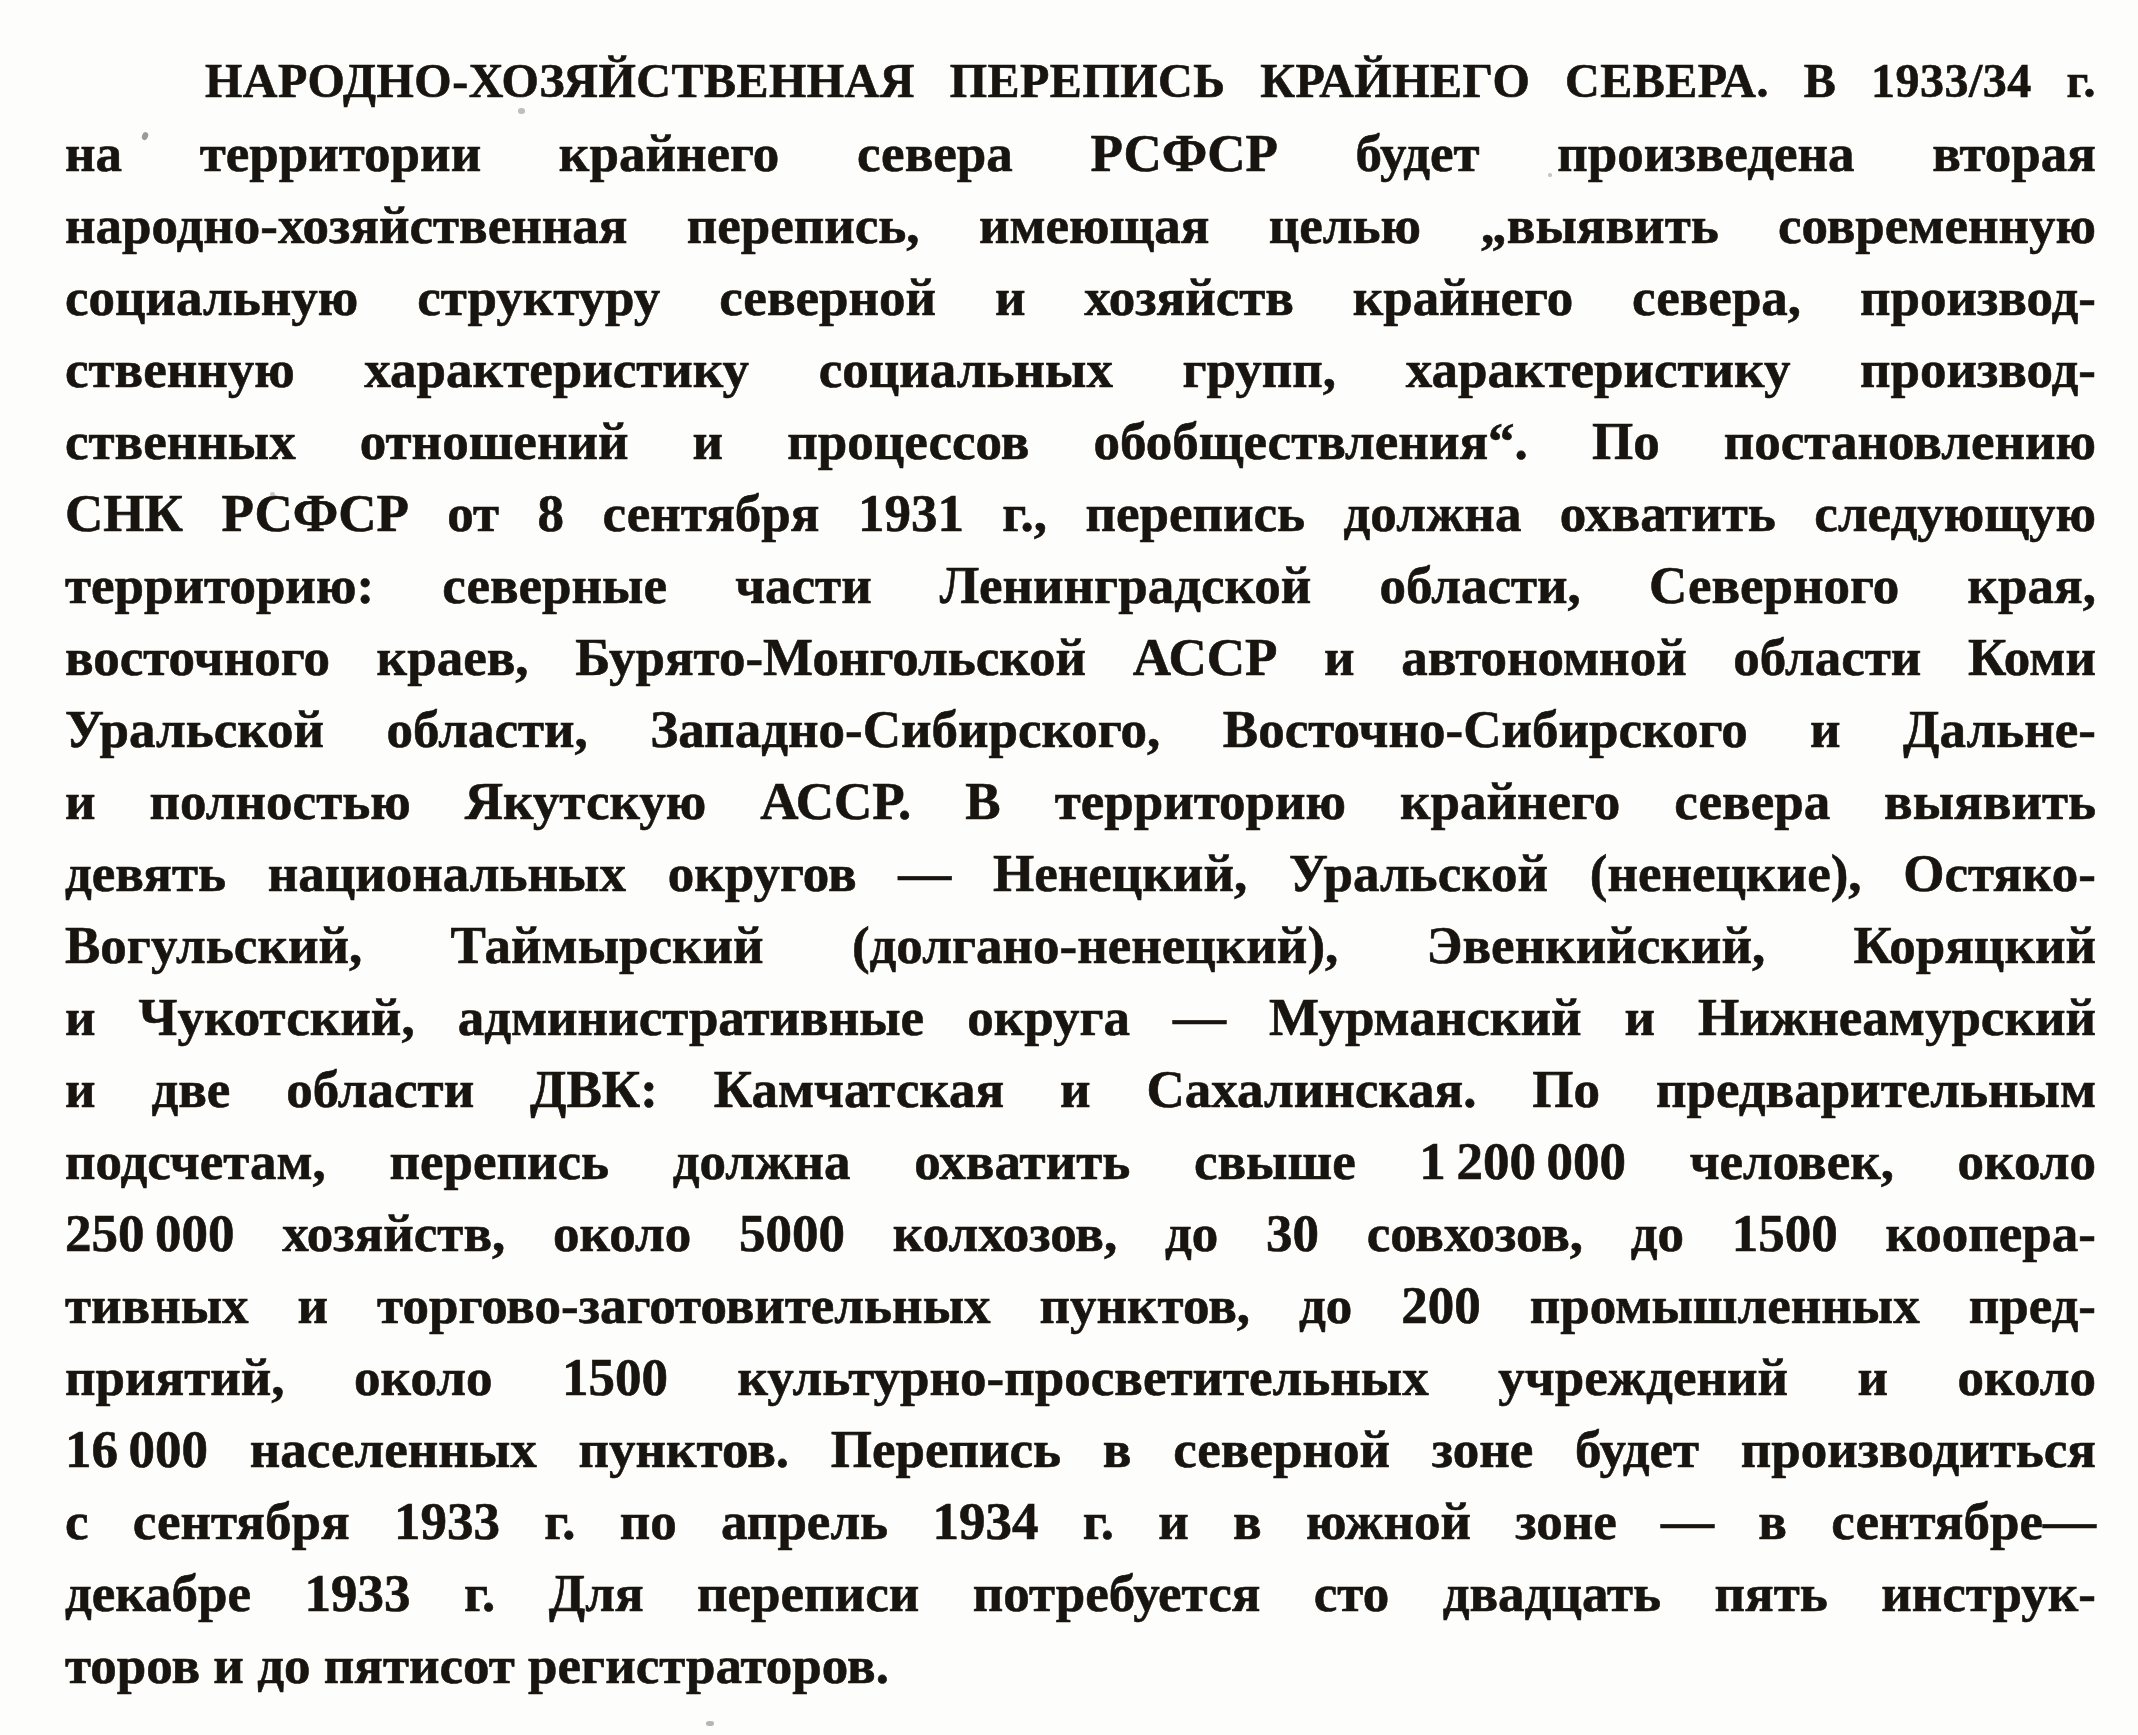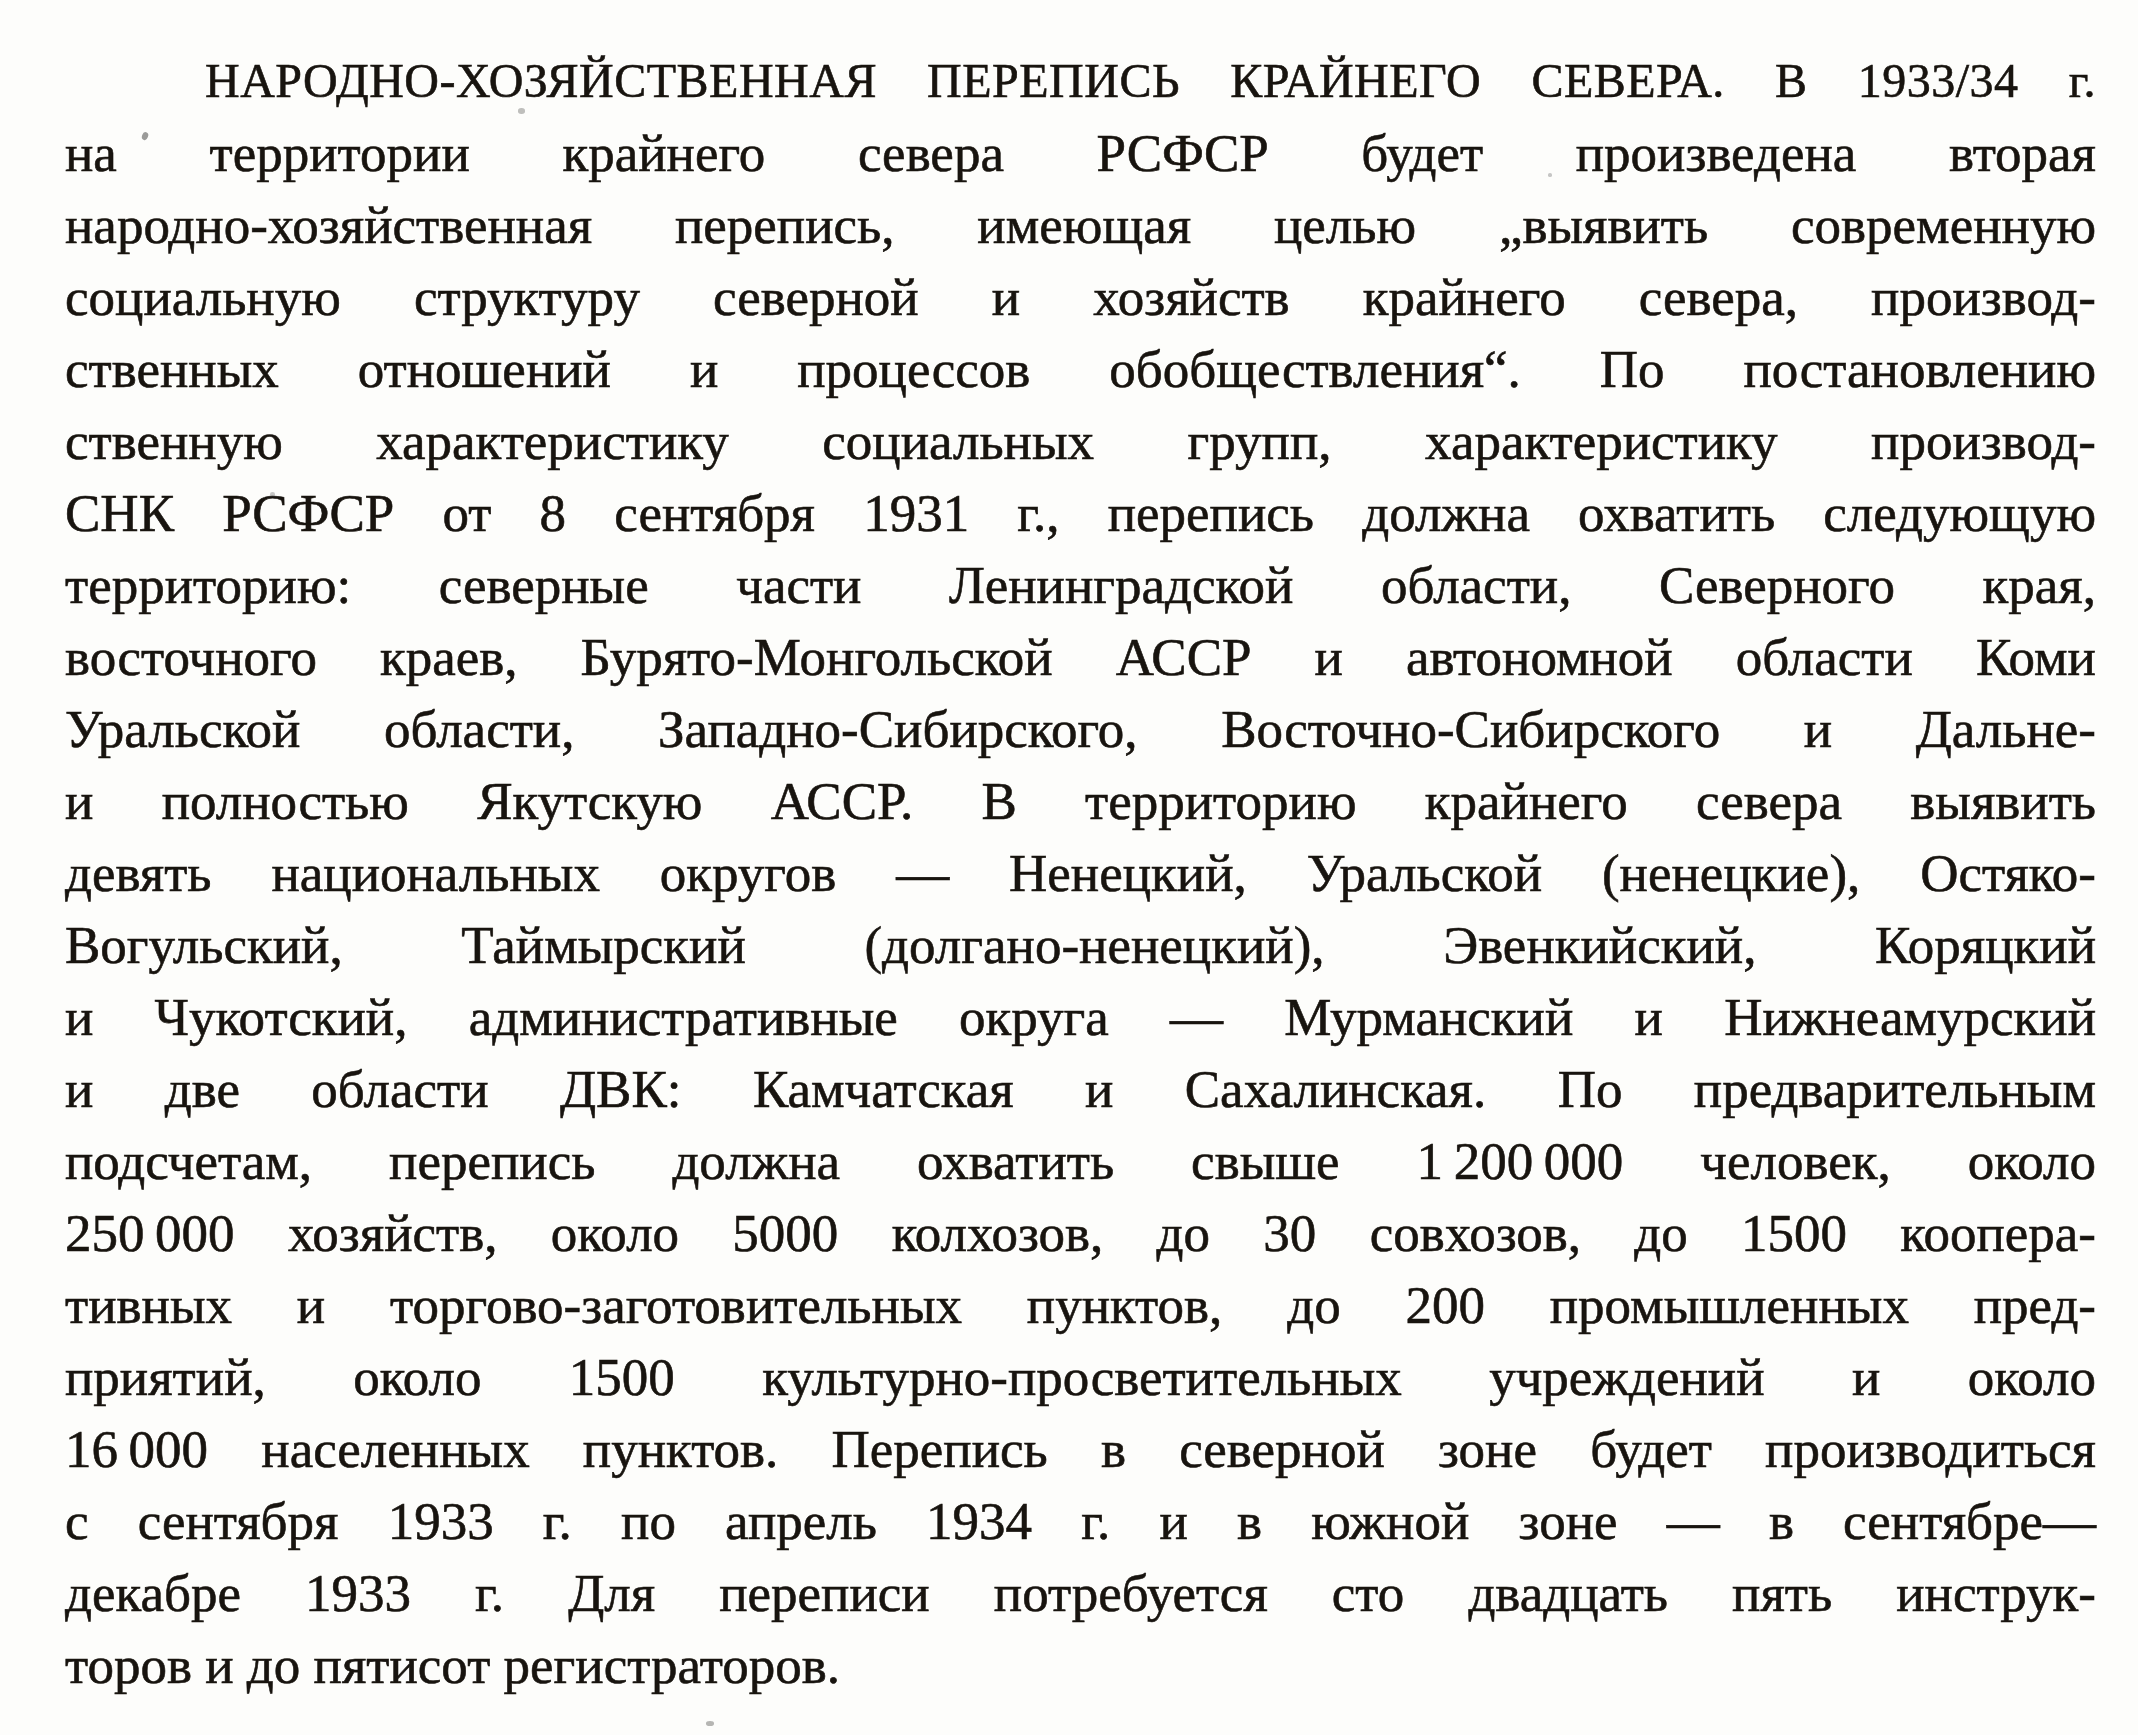--- a/index.html
+++ b/index.html
@@ -25,20 +25,21 @@
     font-size: 53px;
     line-height: 72px;
     height: 72px;
     color: var(--ink, #18140f);
     -webkit-text-stroke: 0.6px var(--ink, #18140f);
     text-align: justify;
     text-align-last: justify;
     text-justify: inter-word;
     white-space: normal;
     overflow: visible;
+    font-weight: bold;
   }
   .line.first {
     font-size: 48px;
     text-indent: 140px;
     letter-spacing: 0.5px;
   }
   .line.last {
     text-align-last: left;
   }
   
@@ -57,22 +58,22 @@
 </head>
 <body>
 
 <div class="page">
   <div class="text-block">
 
   <div class="line first">НАРОДНО-ХОЗЯЙСТВЕННАЯ ПЕРЕПИСЬ КРАЙНЕГО СЕВЕРА. В 1933/34 г.</div>
       <div class="line">на территории крайнего севера РСФСР будет произведена вторая</div>
       <div class="line">народно-хозяйственная перепись, имеющая целью „выявить современную</div>
       <div class="line">социальную структуру северной и хозяйств крайнего севера, производ-</div>
+      <div class="line">ственную характеристику социальных групп, характеристику производ-</div>
       <div class="line">ственных отношений и процессов обобществления“. По постановлению</div>
-      <div class="line">ственную характеристику социальных групп, характеристику производ-</div>
       <div class="line">СНК РСФСР от 8 сентября 1931 г., перепись должна охватить следующую</div>
       <div class="line">территорию: северные части Ленинградской области, Северного края,</div>
       <div class="line">восточного краев, Бурято-Монгольской АССР и автономной области Коми</div>
       <div class="line">Уральской области, Западно-Сибирского, Восточно-Сибирского и Дальне-</div>
       <div class="line">и полностью Якутскую АССР. В территорию крайнего севера выявить</div>
       <div class="line">девять национальных округов — Ненецкий, Уральской (ненецкие), Остяко-</div>
       <div class="line">Вогульский, Таймырский (долгано-ненецкий), Эвенкийский, Коряцкий</div>
       <div class="line">и Чукотский, административные округа — Мурманский и Нижнеамурский</div>
       <div class="line">и две области ДВК: Камчатская и Сахалинская. По предварительным</div>
       <div class="line">подсчетам, перепись должна охватить свыше 1 200 000 человек, около</div>

